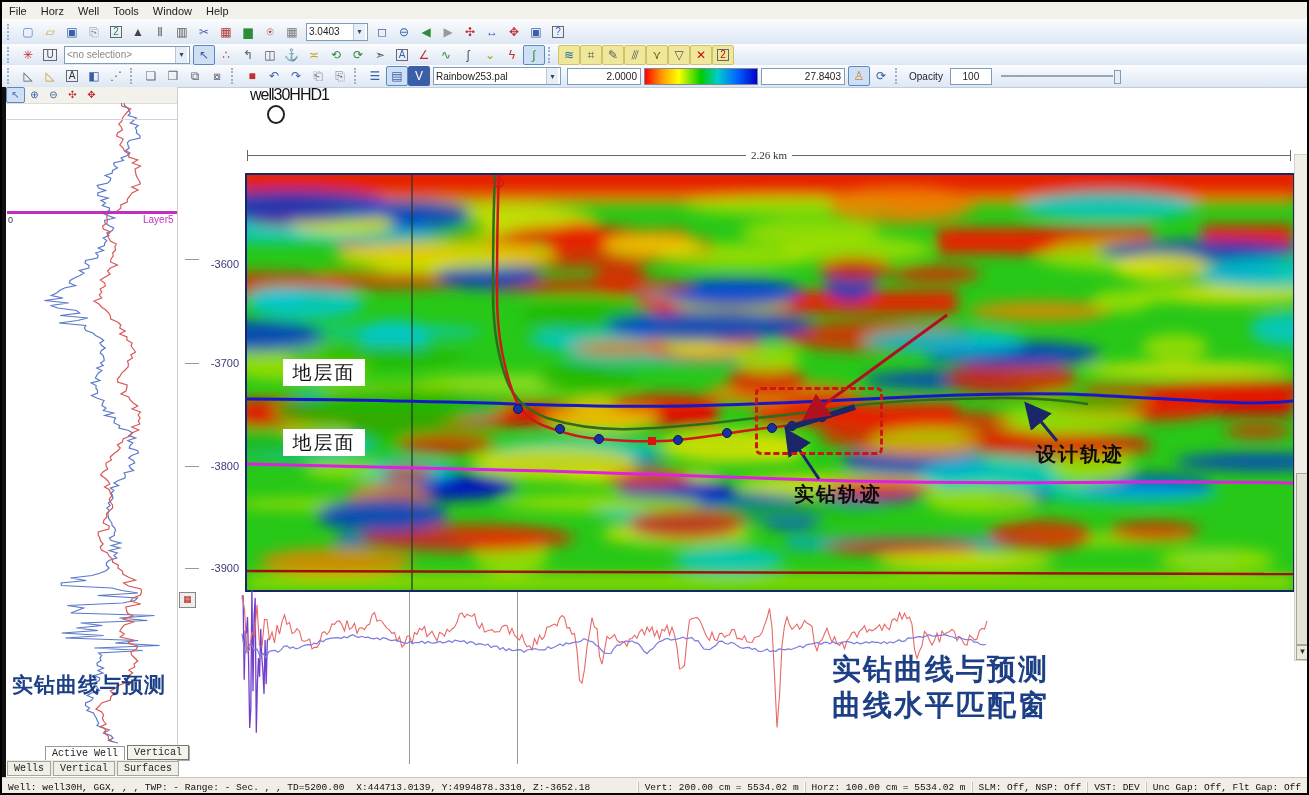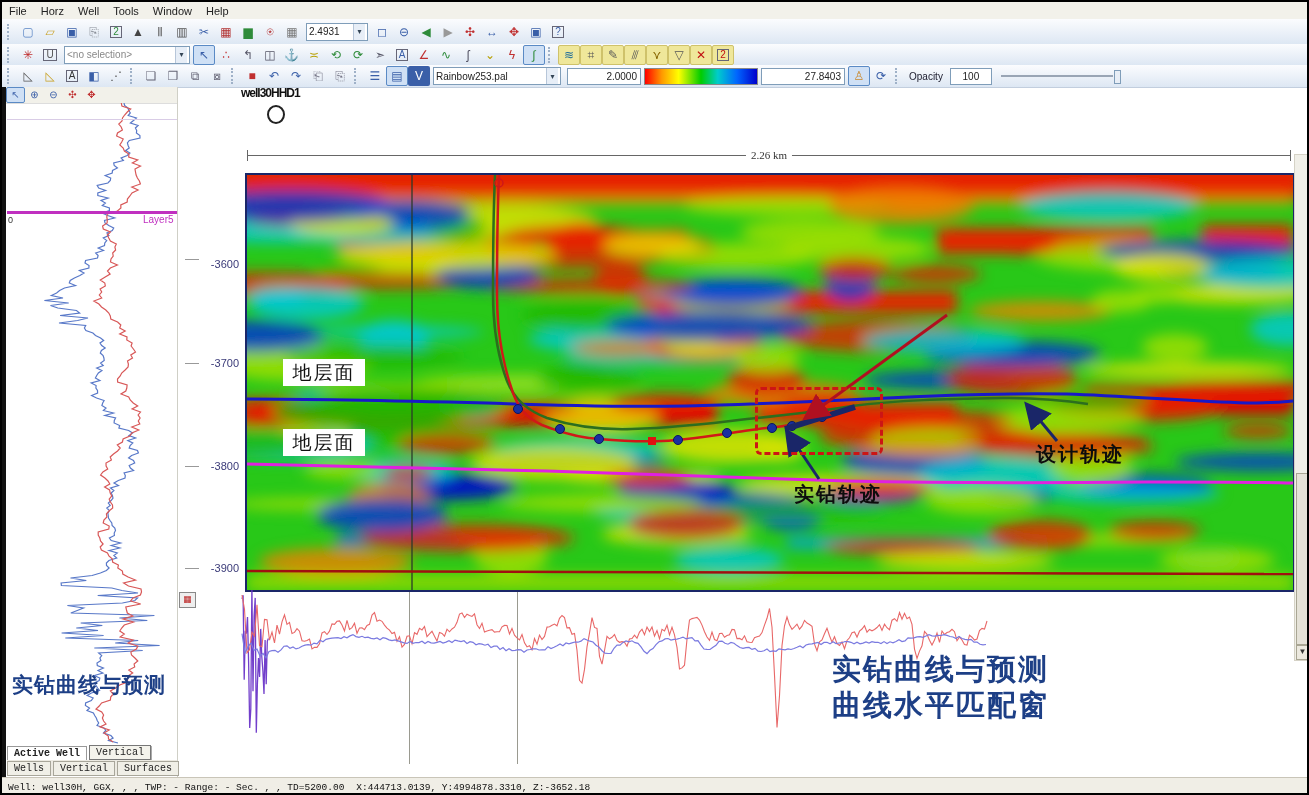--- a/index.html
+++ b/index.html
@@ -48,25 +48,25 @@
   #layer5-zero{left:6px;top:213px;font-size:9px;color:#333;}
   #faint-line{left:5px;top:117px;width:170px;height:1px;background:#d9cce6;}
   #leftcaption{left:10px;top:669px;font-size:21px;font-weight:bold;color:#1d3f86;line-height:1.3;
       letter-spacing:1px;white-space:nowrap;}
   .tabsrow{position:absolute;display:flex;align-items:flex-end;font-family:"Liberation Mono",monospace;
       font-size:10px;color:#222;}
   #tabs1{left:5px;top:741px;height:17px;}
   #tabs2{left:5px;top:758px;height:16px;background:#eceae2;width:170px;}
   .tab{padding:1px 6px;border:1px solid #999;border-bottom:none;background:#e6e4da;margin-right:2px;
       white-space:nowrap;cursor:default;}
-  .tab.active{background:#fff;font-weight:bold;}
+  .tab.active{background:#fff;font-weight:normal;margin-left:38px;}
   .tab.boxed{border:1px solid #777;background:#f4f3ec;box-shadow:1px 1px 0 #aaa;}
   .tab.small{border:1px solid #a8a69a;background:#f0efe7;}
   
-  #well-label{left:239px;top:84px;font-size:12px;font-weight:bold;color:#111;letter-spacing:-1px;}
+  #well-label{left:248px;top:84px;font-size:16px;font-weight:normal;color:#111;letter-spacing:-1px;}
   #well-symbol{left:265px;top:103px;width:14px;height:15px;border:2px solid #222;border-radius:50%;}
   #scalebar{left:245px;top:148px;width:1044px;height:12px;}
   #scalebar .line{position:absolute;left:0;right:0;top:5px;height:1px;background:#666;}
   #scalebar .tickL,#scalebar .tickR{position:absolute;top:0;width:1px;height:11px;background:#666;}
   #scalebar .tickL{left:0;} #scalebar .tickR{right:0;}
   #scalebar .lbl{position:absolute;left:50%;top:-1px;transform:translateX(-50%);background:#fff;
       padding:0 5px;font-family:"Liberation Serif",serif;font-size:11px;color:#333;}
   .depth-lbl{position:absolute;width:46px;text-align:right;font-size:11px;color:#3a3a78;}
   .depth-tick{position:absolute;width:14px;height:1px;background:#999;}
   #seismic-frame{left:243px;top:171px;width:1046px;height:415px;border:2px solid #1a2668;background:#2c2;}
@@ -149,21 +149,21 @@
           <span class="glyph" style="color: rgb(46, 139, 58);">▆</span>
         </div>
         <div class="tbtn">
           <span class="glyph" style="color: rgb(178, 48, 48);">⍟</span>
         </div>
         <div class="tbtn">
           <span class="glyph" style="color: rgb(119, 119, 119);">▦</span>
         </div>
       </div>
     <div class="combo" style="width:56px">
-      <span class="cval">2.4931</span>
+      <span class="cval">3.0403</span>
       <span class="carr">▾</span>
     </div>
     <div class="tgroup">
         <div class="tbtn">
           <span class="glyph" style="color: rgb(58, 95, 168);">◻</span>
         </div>
         <div class="tbtn">
           <span class="glyph" style="color: rgb(58, 95, 168);">⊖</span>
         </div>
         <div class="tbtn">
@@ -663,14 +663,21 @@
     </svg>
     </div>
   <div id="bottomcaption" class="abs">
     <div>实钻曲线与预测</div>
     <div>曲线水平匹配窗</div>
   </div>
 
   <div id="statusbar" class="abs">
     <span class="seg">Well: well30H, GGX, , , TWP:      - Range:      - Sec.    , , TD=5200.00</span>
     <span class="seg">X:444713.0139, Y:4994878.3310, Z:-3652.18</span>
+    <span class="right">
+      <span class="seg">Vert: 200.00 cm = 5534.02 m</span>
+      <span class="seg">Horz: 100.00 cm = 5534.02 m</span>
+      <span class="seg">SLM: Off, NSP: Off</span>
+      <span class="seg">VST: DEV</span>
+      <span class="seg">Unc Gap: Off, Flt Gap: Off</span>
+    </span>
   </div>
 </div>
 
 </body></html>

